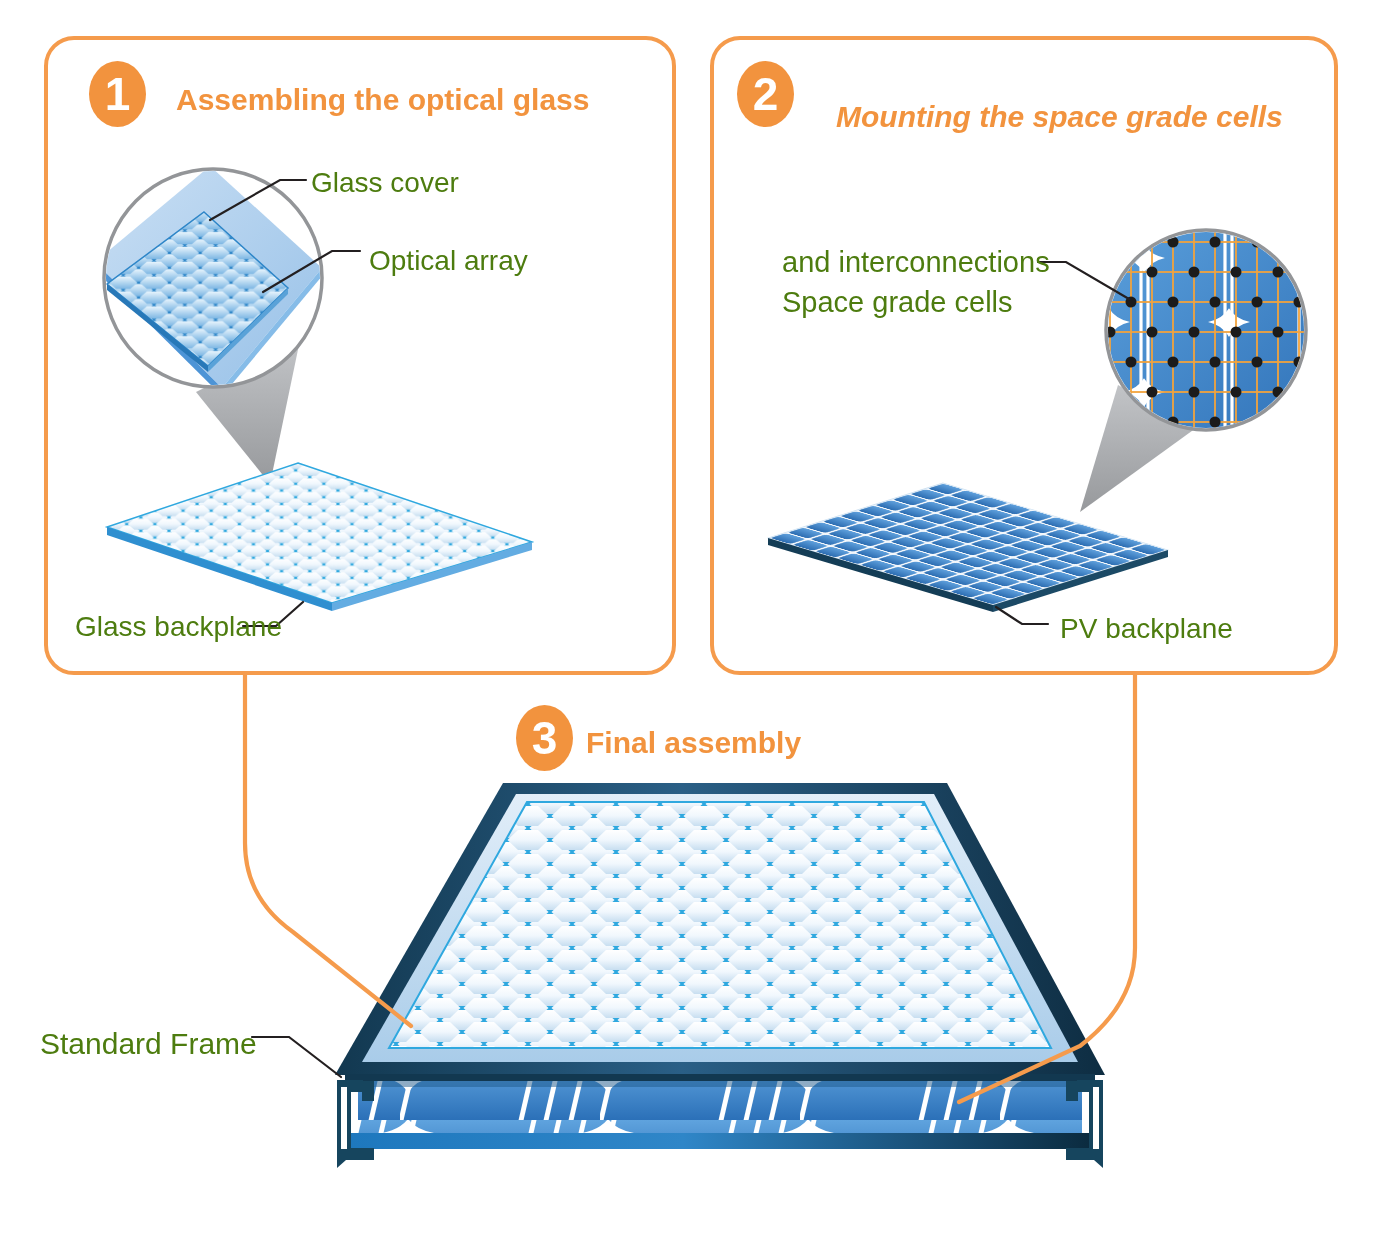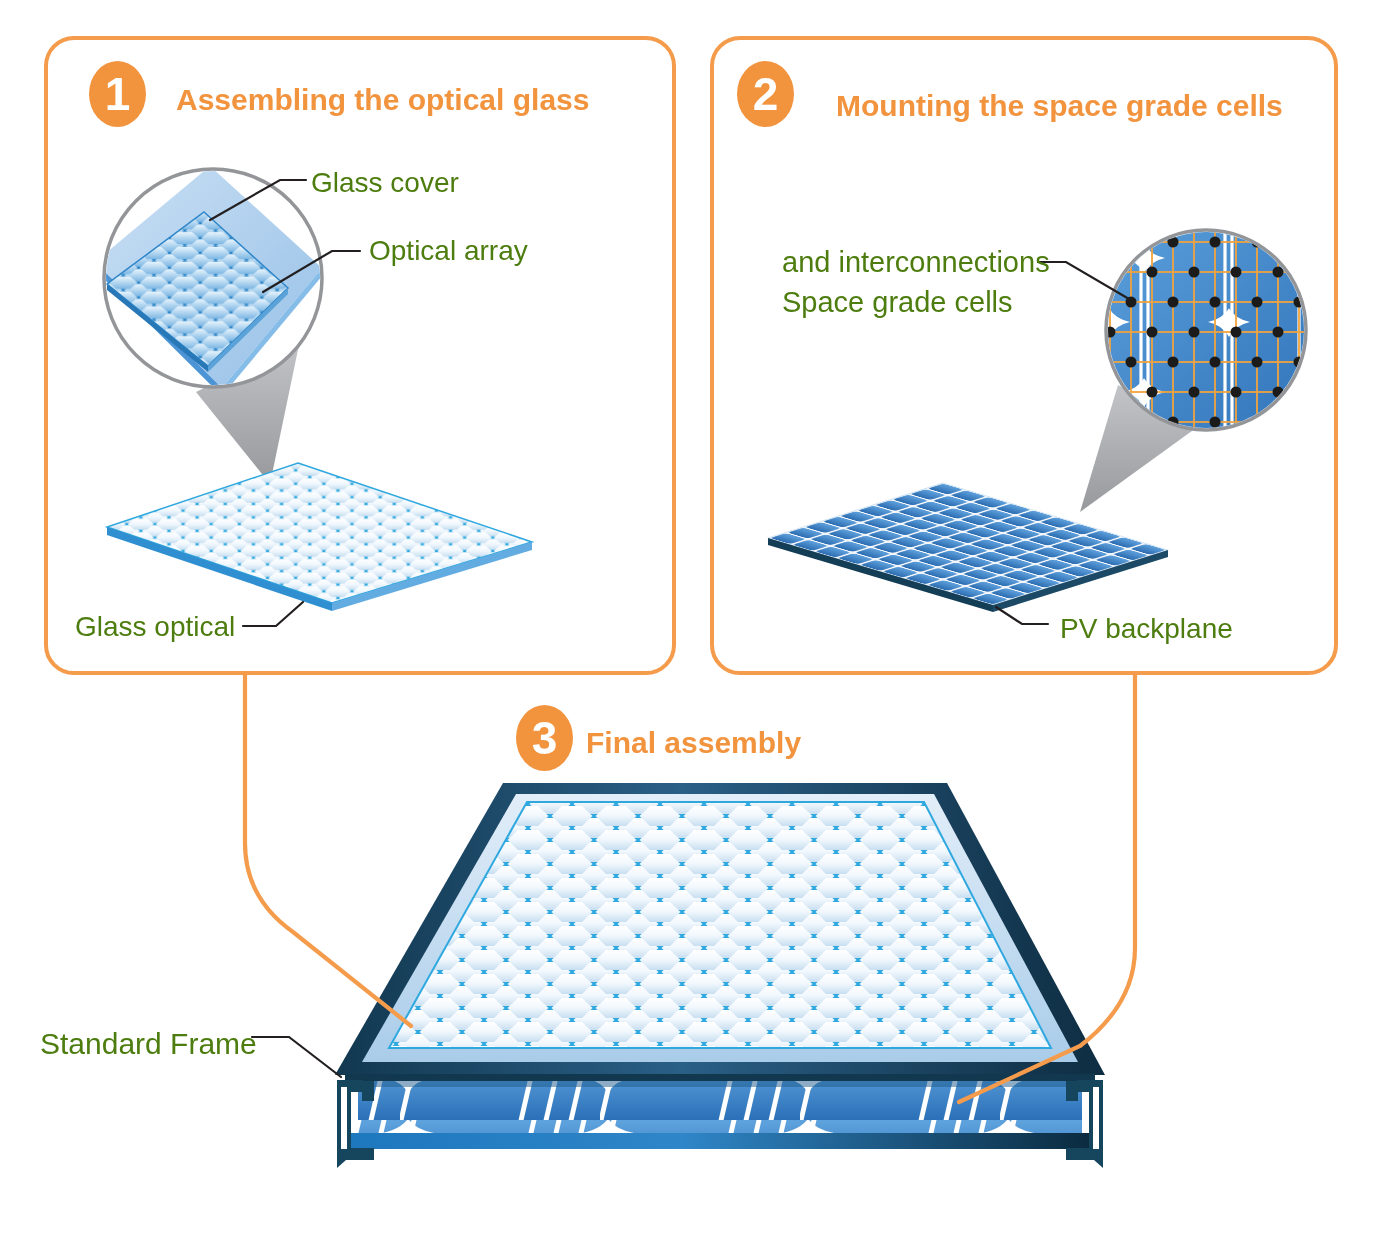--- a/index.html
+++ b/index.html
@@ -226,30 +226,30 @@
     <g stroke="#F59B4C" stroke-width="4.2" fill="none" stroke-linecap="round">
       <path d="M245,675 L245,843 Q245,898 293,932 L411,1026"></path>
       <path d="M1135,675 L1135,948 Q1135,1004 1080,1046 L959,1102"></path>
     </g>
   </svg>
 
   <div class="badge" style="left:89px;top:61px;width:57px;height:66px;">1</div>
   <div class="title" style="left:176px;top:79px;">Assembling the optical glass</div>
 
   <div class="badge" style="left:737px;top:61px;width:57px;height:66px;">2</div>
-  <div class="title two-line" style="left:836px;top:85px;">
+  <div class="title two-line" style="left:836px;top:96px;font-style:italic;">
     <span>Mounting the space grade cells</span>
   </div>
 
   <div class="badge" style="left:516px;top:705px;width:57px;height:66px;">3</div>
   <div class="title" style="left:586px;top:722px;">Final assembly</div>
 
   <div class="txt" style="left:311px;top:166px;">Glass cover</div>
-  <div class="txt" style="left:369px;top:234px;text-align:center;">Optical array</div>
-  <div class="txt" style="left:75px;top:610px;">Glass optical</div>
+  <div class="txt" style="left:369px;top:244px;text-align:center;">Optical array</div>
+  <div class="txt" style="left:75px;top:610px;">Glass backplane</div>
 
   <div class="txt two-line" style="left:782px;top:242px;line-height:40px;font-size:29px;">
     <span>and interconnections</span>
     <span>Space grade cells</span>
   </div>
   <div class="txt" style="left:1060px;top:612px;">PV backplane</div>
 
   <div class="txt two-line" style="left:40px;top:1022px;line-height:43px;font-size:30px;">
     <span>Standard Frame</span>
   </div>

